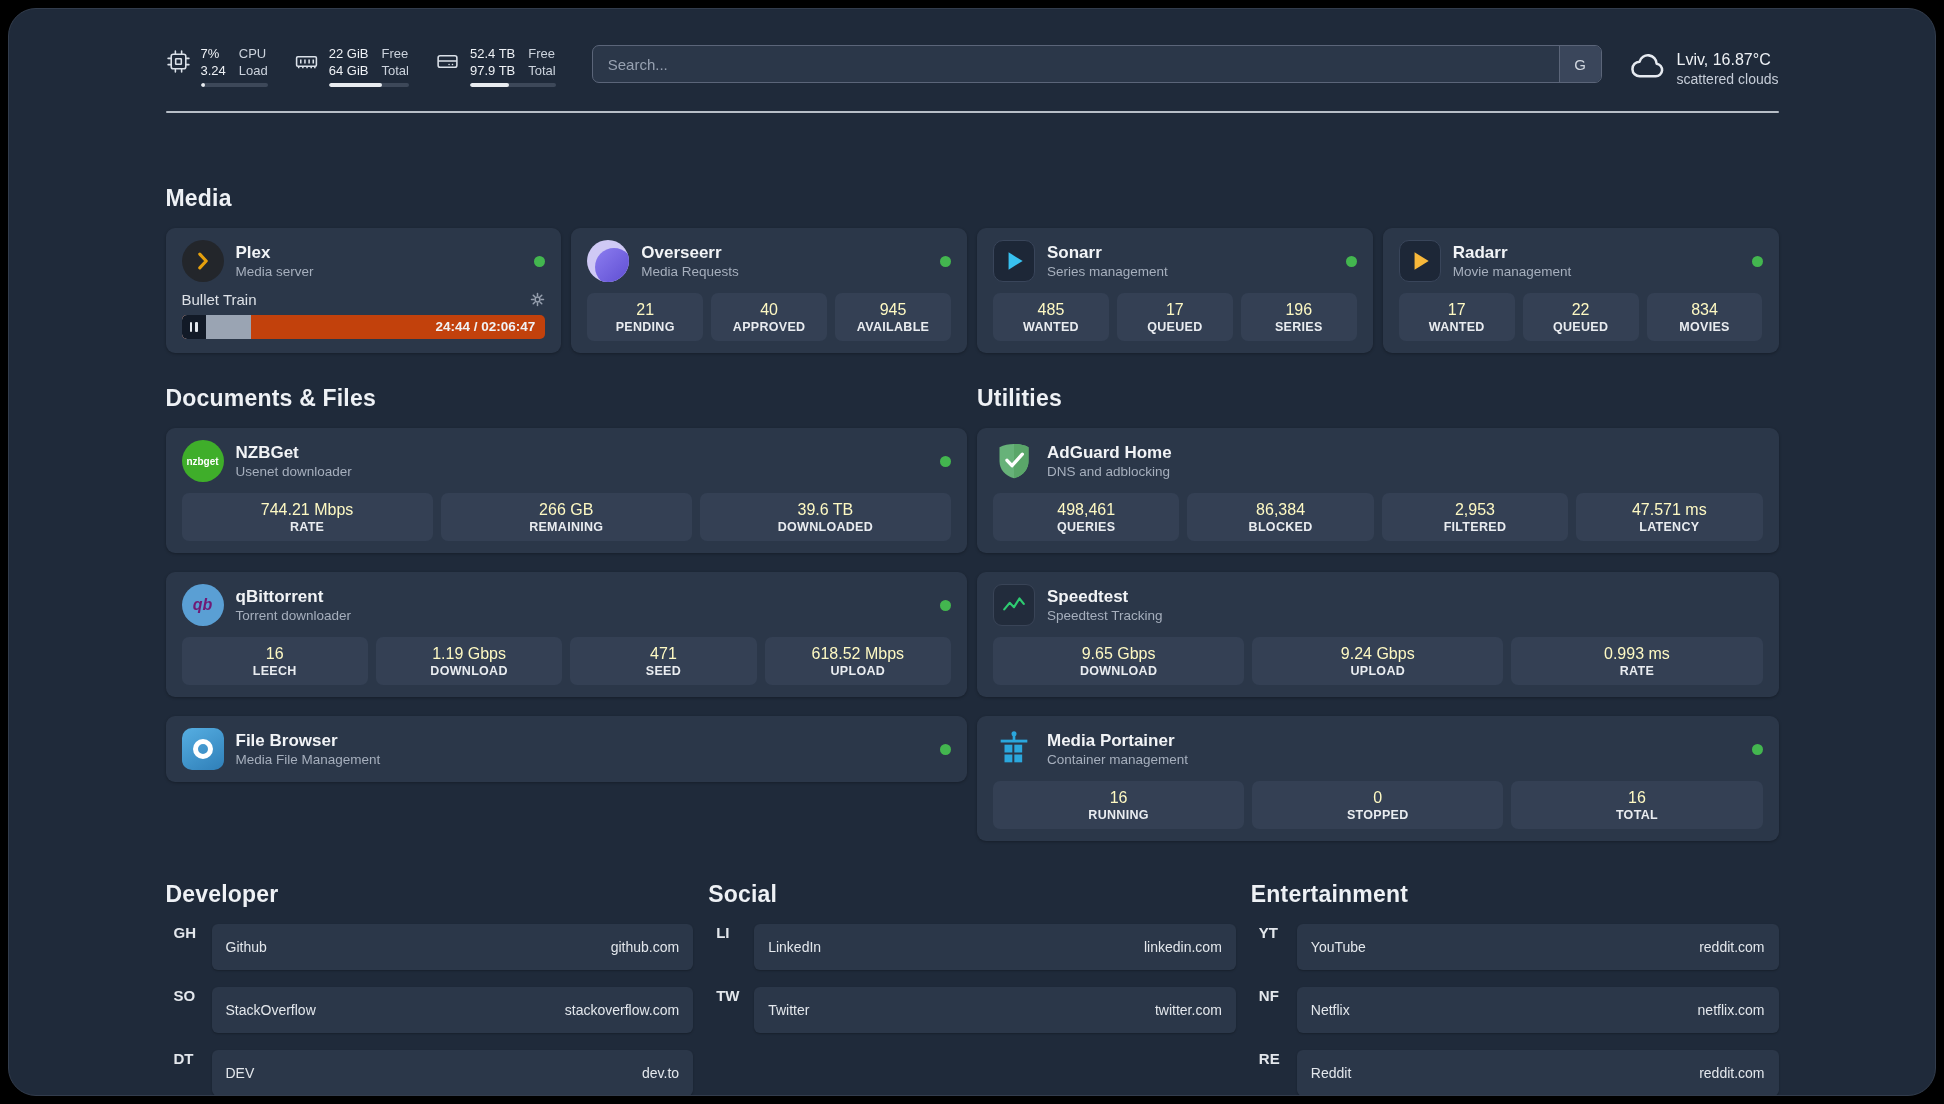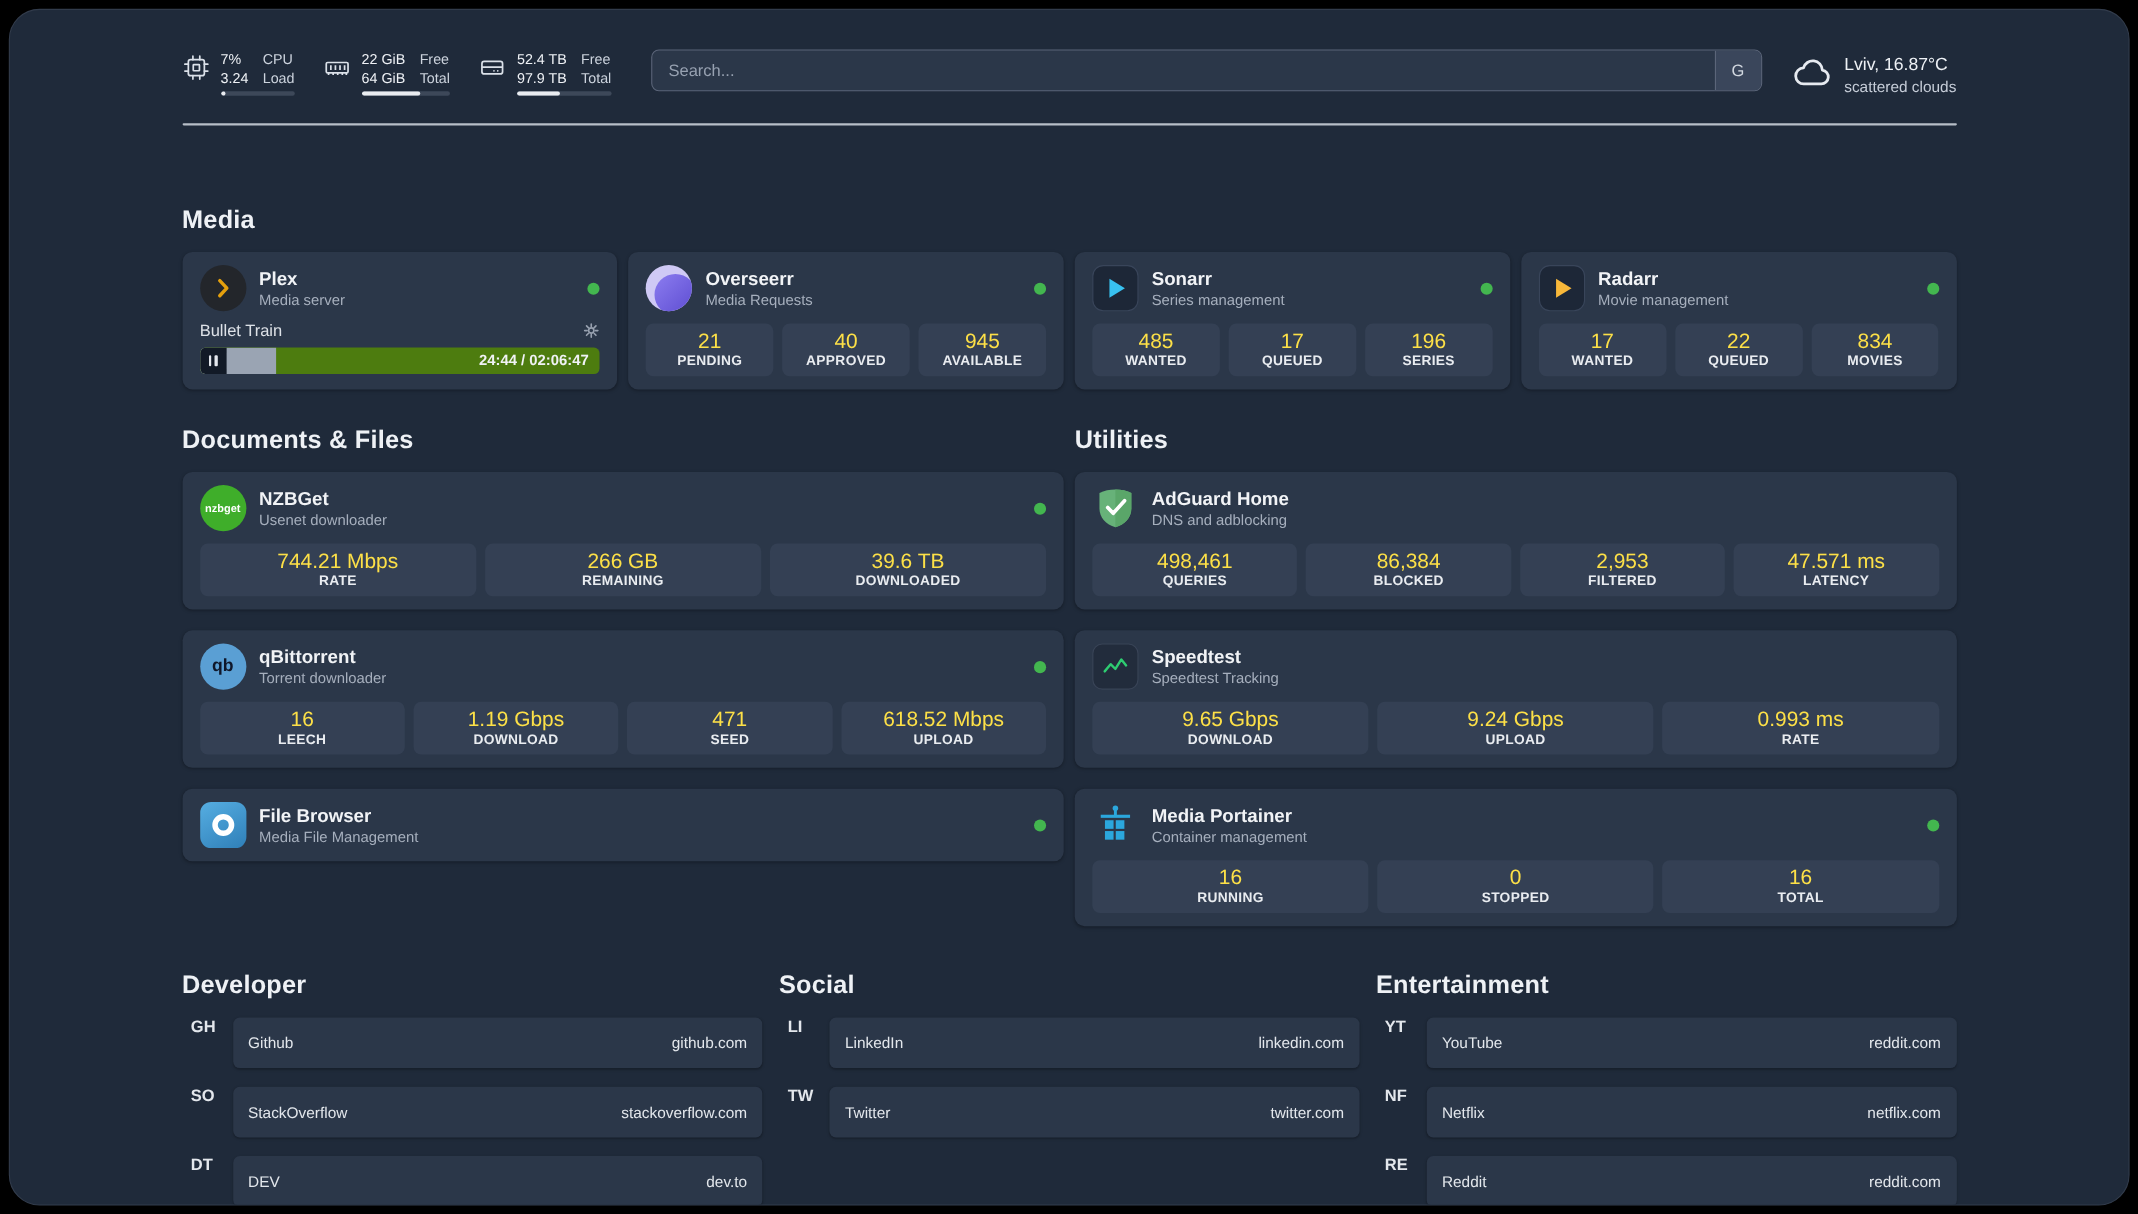--- a/index.html
+++ b/index.html
@@ -66,48 +66,48 @@
   .app-icon { width: 42px; height: 42px; flex: none; display: flex; align-items: center; justify-content: center; position: relative; }
   .app-meta { flex: 1; min-width: 0; }
   .app-name { font-size: 17px; font-weight: 600; color: #f1f3f6; line-height: 21px; white-space: nowrap; }
   .app-desc { font-size: 13.5px; color: #a6afbd; line-height: 18px; white-space: nowrap; }
   .status-dot { width: 11px; height: 11px; border-radius: 50%; background: var(--status-green, #43b64f); flex: none; }
 
   .stats { display: grid; gap: 8px; margin-top: 11px; }
   .cols-3 { grid-template-columns: repeat(3, 1fr); }
   .cols-4 { grid-template-columns: repeat(4, 1fr); }
   .stat { background: #344054; border-radius: 7px; text-align: center; padding: 7px 4px 6px; cursor: default; }
-  .stat-value { font-size: 19px; color: #fde047; line-height: 19px; white-space: nowrap; }
+  .stat-value { font-size: 16px; color: #fef9c3; line-height: 19px; white-space: nowrap; }
   .stat-label { font-size: 12.5px; font-weight: 700; color: #e9ecf0; line-height: 16px; letter-spacing: .3px; white-space: nowrap; }
 
   
   .plex-media-row { display: flex; align-items: center; justify-content: space-between; margin-top: 9px; }
   .plex-media-title { font-size: 15px; color: #dde1e7; }
   .gear { display: flex; cursor: pointer; }
-  .player { position: relative; margin-top: 7px; height: 24px; background: #4d7c0f; border-radius: 5px; overflow: hidden; }
+  .player { position: relative; margin-top: 7px; height: 24px; background: #c2410c; border-radius: 5px; overflow: hidden; }
   .player-fill { position: absolute; left: 0; top: 0; bottom: 0; background: #9aa4b3; }
   .player-pause {
     position: absolute; left: 0; top: 0; width: 24px; height: 24px; background: #121a27;
     display: flex; align-items: center; justify-content: center; gap: 3px; cursor: pointer; border-radius: 5px 0 0 5px;
   }
   .player-pause i { width: 2.5px; height: 10px; background: #e4e8ee; border-radius: 1px; }
   .player-time { position: absolute; right: 10px; top: 0; line-height: 24px; font-size: 13.5px; font-weight: 700; color: #f0f2f5; }
 
   
   .plex-icon { border-radius: 50%; background: #23262b; }
   .overseerr-icon { border-radius: 50%; background: var(--overseerr-light, #cfc9f5); overflow: hidden; }
   .overseerr-icon::after {
     content: ""; position: absolute; width: 38px; height: 38px; border-radius: 50%;
     right: -4px; bottom: -4px; background: linear-gradient(135deg, #8c7df0, var(--overseerr-dark, #5a49cf));
   }
   .play-tile { border-radius: 10px; background: #1d2737; border: 1px solid #39455a; }
   .sonarr-tri { fill: var(--sonarr, #38c1f0); }
   .radarr-tri { fill: var(--radarr, #f8b83a); }
   .nzbget-icon { border-radius: 50%; background: var(--nzbget, #3fae2a); color: #fff; font-size: 10px; font-weight: 700; }
-  .qb-icon { border-radius: 50%; background: var(--qbittorrent, #5a9fd4); color: #0f172a; font-size: 16px; font-weight: 700; }
+  .qb-icon { border-radius: 50%; background: var(--qbittorrent, #5a9fd4); color: #701a75; font-size: 16px; font-weight: 700; font-style: italic; }
   .fb-icon { border-radius: 10px; background: linear-gradient(150deg, #56aee2, #2f7fb8); }
   .fb-ring { width: 20px; height: 20px; border: 5px solid #fff; border-radius: 50%; }
   .speedtest-icon { border-radius: 9px; background: #222c3c; border: 1px solid #394457; }
   .adguard-shield-main { fill: var(--adguard, #67b279); }
   .adguard-shield-dark { fill: #5aa669; }
   .portainer-fill { fill: var(--portainer, #2ba7dd); }
   .speedtest-line { stroke: var(--speedtest, #2ecc71); }
   .plex-chevron { stroke: var(--plex, #e5a00d); }
 
   

